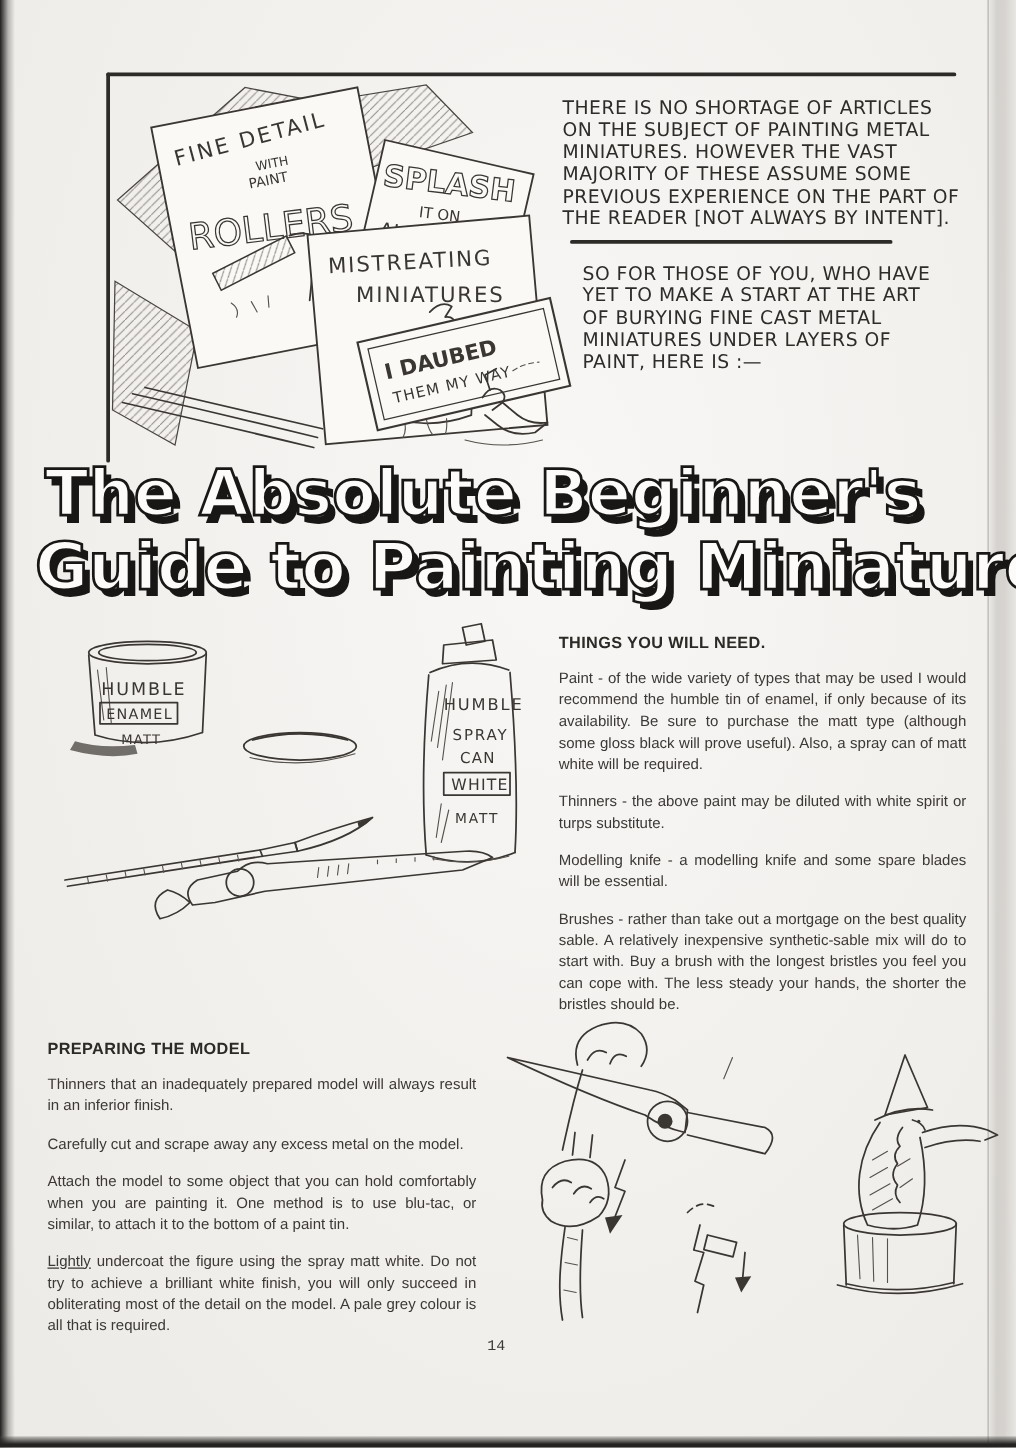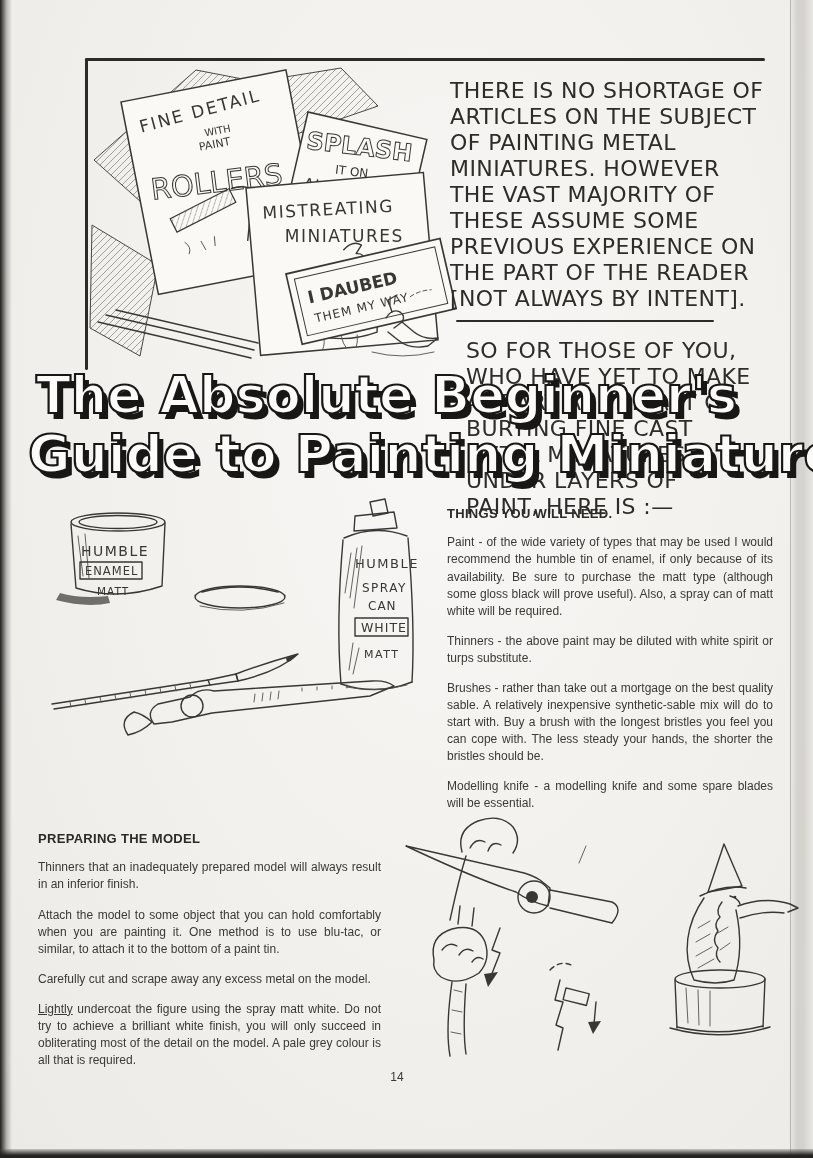--- a/index.html
+++ b/index.html
@@ -17,21 +17,21 @@
   .edge-right-line{position:absolute;left:790px;top:0;width:1px;height:100%;background:rgba(120,117,112,.45);}
   .edge-bottom{position:absolute;left:0;bottom:0;width:100%;height:9px;
     background:linear-gradient(to bottom, rgba(90,88,85,.25), #242321 70%);}
 
   
   .rule-top{position:absolute;left:85px;top:58px;width:680px;height:3px;background:#2d2b28;border-radius:2px;}
   .rule-left{position:absolute;left:85px;top:58px;width:3px;height:312px;background:#2d2b28;border-radius:2px;}
 
   
   .intro{position:absolute;left:450px;top:78px;width:322px;color:#2e2c29;
-    font-family:"DejaVu Sans",sans-serif;font-size:22px;line-height:1.18;letter-spacing:.4px;}
+    font-family:"DejaVu Sans",sans-serif;font-size:15px;line-height:1.18;letter-spacing:.4px;}
   .intro .sep{width:258px;height:2.5px;background:#2d2b28;margin:8px 0 12px 6px;border-radius:2px;}
 
   
   .title-line{
     position:absolute;white-space:nowrap;
     font-family:"DejaVu Sans",sans-serif;font-weight:bold;
     color:#fcfbf9;-webkit-text-stroke:2.2px #181716;
     text-shadow:5px 6px 0 #181716;
   }
   .title-1{left:36px;top:366px;font-size:51px;}
@@ -39,21 +39,21 @@
 
   
   .col{position:absolute;color:#3b3835;font-size:12px;line-height:1.42;text-align:justify;}
   .col h3{font-size:13px;margin:0 0 11px 0;color:#2c2a27;letter-spacing:.3px;font-weight:bold;}
   .col p{margin:0 15px 13px 0;}
   .u{text-decoration:underline;}
   .things{left:447px;top:505px;width:341px;}
   .preparing{left:38px;top:830px;width:358px;}
 
   .pagenum{position:absolute;left:372px;top:1070px;width:50px;text-align:center;
-    font-family:Liberation Sans, sans-serif;font-size:12px;color:#3b3835;}
+    font-family:Liberation Mono, monospace;font-size:12px;color:#3b3835;}
 
   
   .art{position:absolute;}
   .ink{stroke:#3a3733;fill:none;stroke-width:1.4;stroke-linecap:round;stroke-linejoin:round;}
   .inkthin{stroke:#55514c;fill:none;stroke-width:.9;stroke-linecap:round;}
   .ht{font-family:"DejaVu Sans",sans-serif;fill:#3a3733;}
   .hto{font-family:"DejaVu Sans",sans-serif;fill:none;stroke:#3a3733;stroke-width:1;}
 </style>
 </head>
 <body>
@@ -203,29 +203,29 @@
       <circle cx="142" cy="208" r="11" class="ink" fill="#faf9f6"></circle>
       <path class="inkthin" d="M205 196 l-1 8 M213 195 l-1 8 M221 194 l-1 8 M229 193 l-1 8"></path>
       <path class="inkthin" d="M252 190 l0 3 M267 189 l0 3 M282 188 l0 3 M297 187 l0 3"></path>
     </g>
   </svg>
 
   <div class="col things">
     <h3>THINGS YOU WILL NEED.</h3>
     <p>Paint - of the wide variety of types that may be used I would recommend the humble tin of enamel, if only because of its availability. Be sure to purchase the matt type (although some gloss black will prove useful). Also, a spray can of matt white will be required.</p>
     <p>Thinners - the above paint may be diluted with white spirit or turps substitute.</p>
+    <p>Modelling knife - a modelling knife and some spare blades will be essential.</p>
     <p>Brushes - rather than take out a mortgage on the best quality sable. A relatively inexpensive synthetic-sable mix will do to start with. Buy a brush with the longest bristles you feel you can cope with. The less steady your hands, the shorter the bristles should be.</p>
-    <p>Modelling knife - a modelling knife and some spare blades will be essential.</p>
   </div>
 
   <div class="col preparing">
     <h3>PREPARING THE MODEL</h3>
     <p>Thinners that an inadequately prepared model will always result in an inferior finish.</p>
+    <p>Carefully cut and scrape away any excess metal on the model.</p>
     <p>Attach the model to some object that you can hold comfortably when you are painting it. One method is to use blu-tac, or similar, to attach it to the bottom of a paint tin.</p>
-    <p>Carefully cut and scrape away any excess metal on the model.</p>
     <p><span class="u">Lightly</span><span> undercoat the figure using the spray matt white. Do not try to achieve a brilliant white finish, you will only succeed in obliterating most of the detail on the model. A pale grey colour is all that is required.</span></p>
   </div>
 
   <svg class="art" style="left:400px;top:810px;width:228px;height:248px" viewBox="0 0 228 248">
 
     <g>
       <path class="ink" d="M62 42 Q56 20 78 11 Q100 3 113 17 Q122 30 113 43"></path>
       <path class="ink" d="M70 38 q6 -11 15 -6 m3 9 q4 -11 13 -6"></path>
       <path class="ink" d="M66 46 C58 72 54 92 50 110"></path>
     </g>

